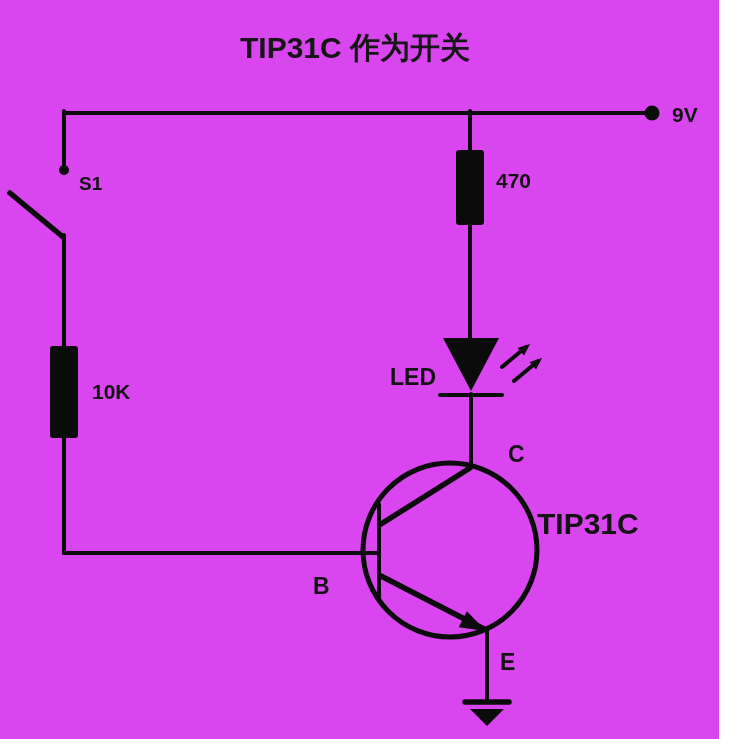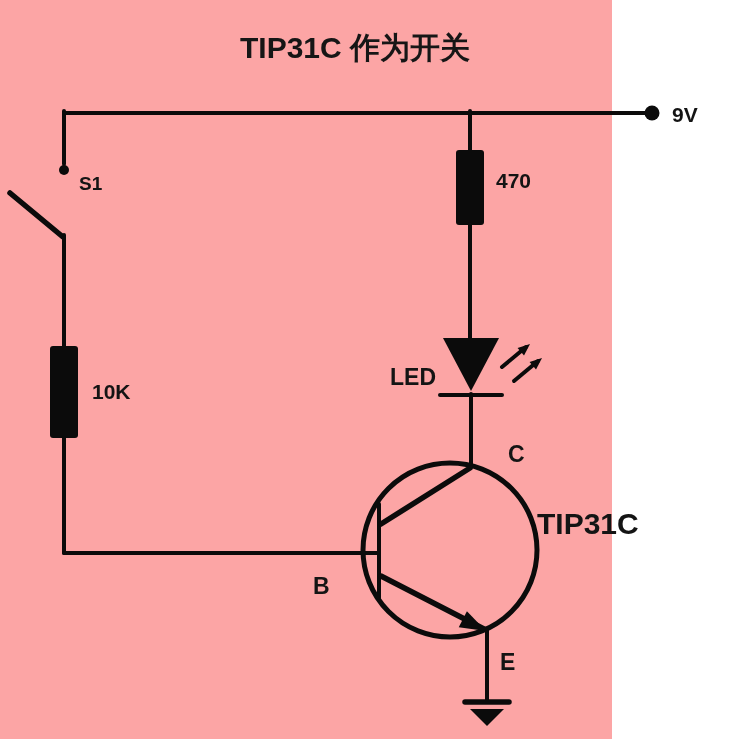--- a/index.html
+++ b/index.html
@@ -4,23 +4,23 @@
 <style>
   * { margin: 0; padding: 0; box-sizing: border-box; }
   html, body { width: 731px; height: 739px; }
   body {
     background: #ffffff;
     font-family: "Liberation Sans", "DejaVu Sans", sans-serif;
     overflow: hidden;
   }
   .canvas {
     position: relative;
-    width: 612px;
+    width: 719px;
     height: 739px;
-    background: #fca5a5;
+    background: #d946ef;
   }
   svg { display: block; width: 731px; height: 739px; }
   .wire {
     stroke: #0b0b0b;
     stroke-width: 4;
     fill: none;
     stroke-linecap: round;
     stroke-linejoin: round;
   }
   .wire-thick { stroke-width: 5.5; }

